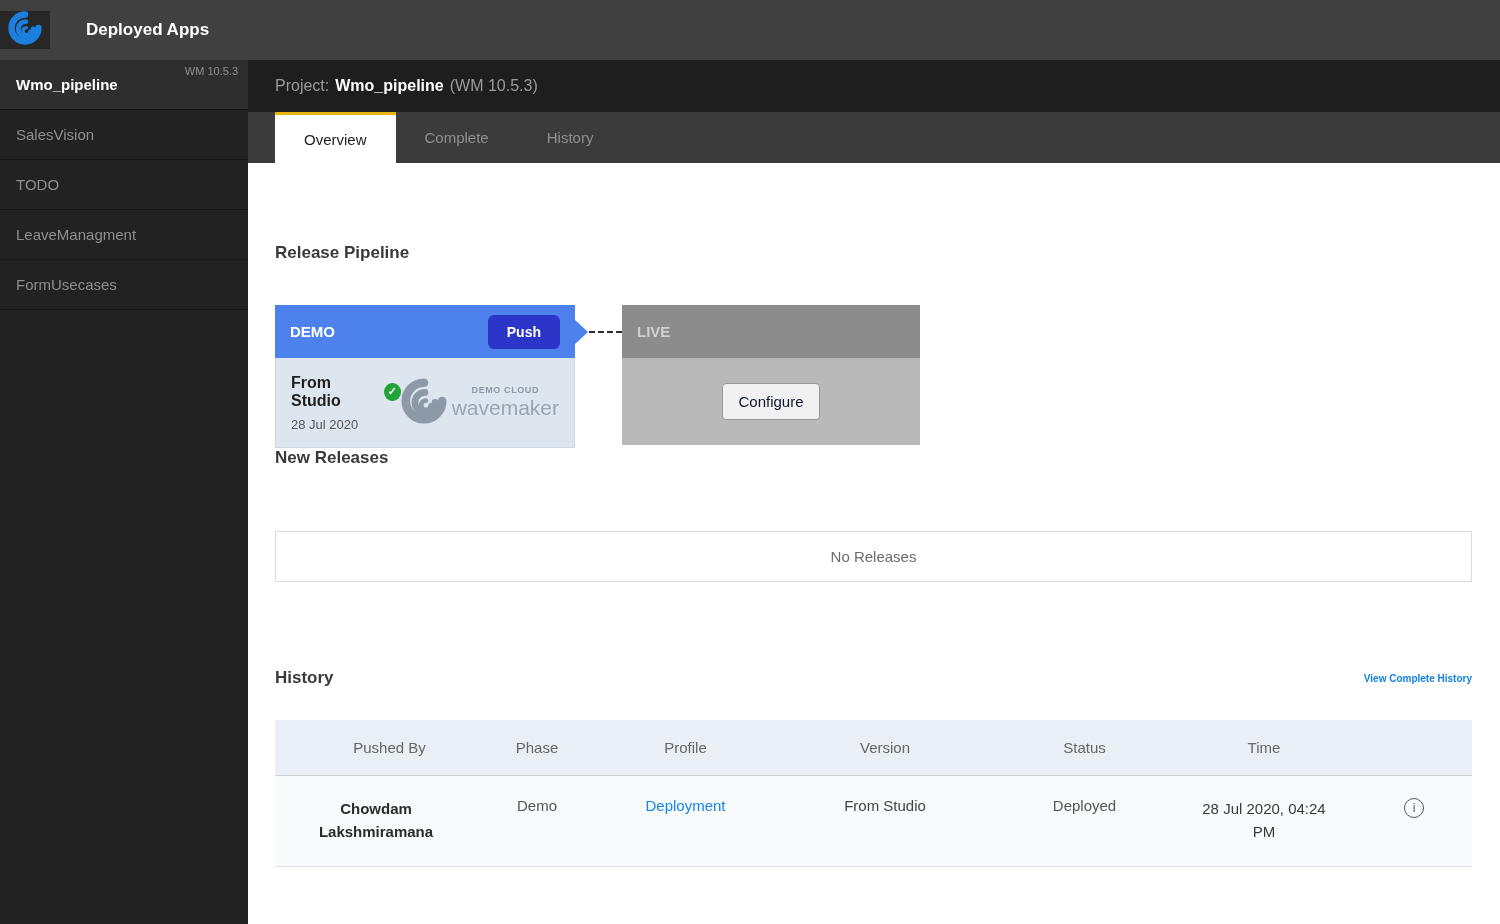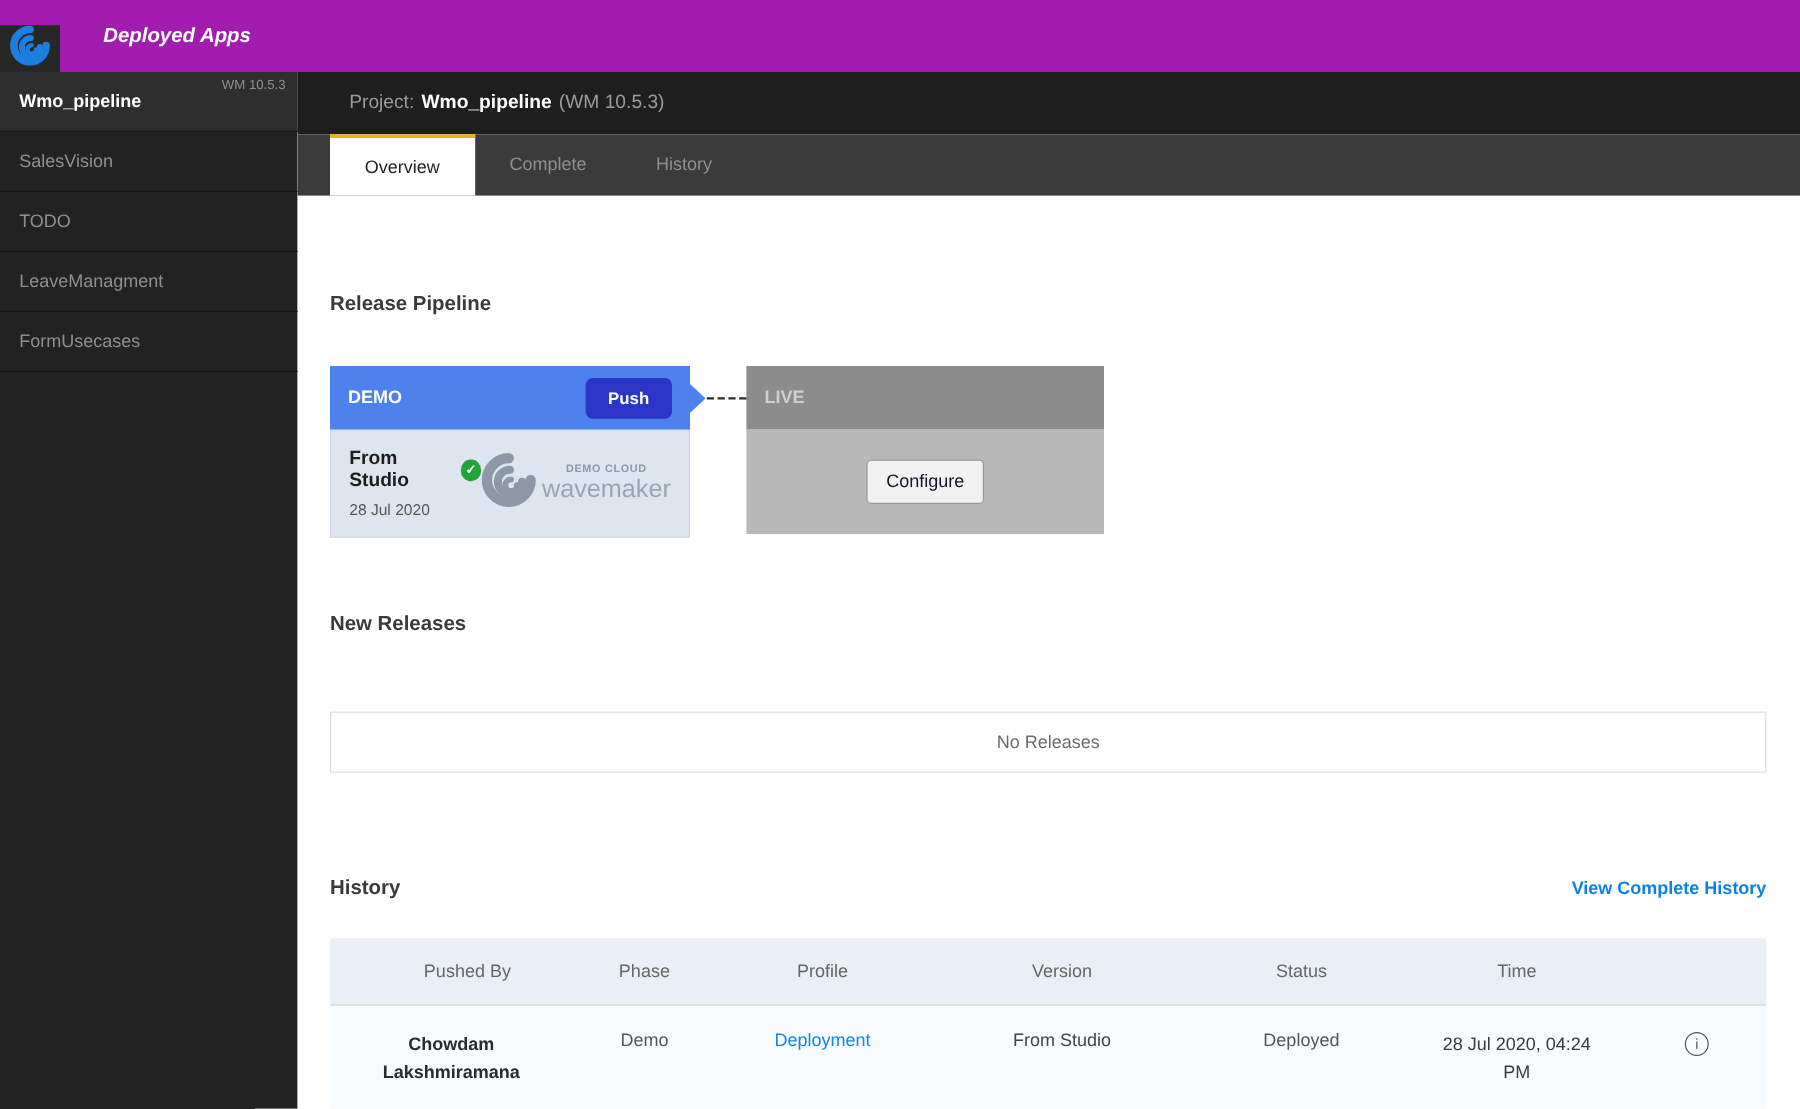--- a/index.html
+++ b/index.html
@@ -1,38 +1,38 @@
 <!DOCTYPE html>
 <html><head>
 <meta charset="utf-8">
 <style>
   * { margin:0; padding:0; box-sizing:border-box; }
   html,body { width:1500px; height:924px; }
   body { font-family:"Liberation Sans", sans-serif; background:#fff; overflow:hidden; }
   .screen { width:1500px; height:924px; display:flex; flex-direction:column; }
 
   
-  .topbar { height:60px; background:#a21caf; display:flex; align-items:flex-end; flex:0 0 60px;font-style:italic; }
+  .topbar { height:60px; background:#404040; display:flex; align-items:center; flex:0 0 60px; }
   .logo-box { width:50px; background:#272727; display:flex; align-items:center; justify-content:center; }
   .topbar-title { color:#ffffff; font-size:17px; font-weight:700; line-height:60px; margin-left:36px; }
 
   
   .app-body { flex:1; display:flex; min-height:0; }
 
   
   .sidebar { width:248px; background:#222222; flex:0 0 248px; }
   .sidebar-item { height:50px; border-bottom:1px solid #161616; display:flex; align-items:center;
                   padding:0 16px; color:#8f8f8f; font-size:15px; cursor:pointer; position:relative; }
   .sidebar-item.selected { background:#2e2e2e; color:#ffffff; font-weight:700; }
   .sidebar-version { position:absolute; top:5px; right:10px; font-size:11px; color:#8f8f8f; font-weight:400; }
 
   
   .main { flex:1; display:flex; flex-direction:column; background:#ffffff; min-width:0; }
   .project-header { height:52px; background:#1e1e1e; display:flex; align-items:center;
-                    padding-left:43px; font-size:16px; flex:0 0 52px; }
+                    padding-left:27px; font-size:16px; flex:0 0 52px; }
   .project-prefix, .project-version { color:#9b9b9b; }
   .project-name { color:#ffffff; font-weight:700; margin:0 6px 0 6px; }
 
   .tab-bar { height:51px; background:#3b3b3b; display:flex; padding-left:27px; flex:0 0 51px; }
   .tab { padding:0 29px; font-size:15px; color:#8f8f8f; display:flex; align-items:center; cursor:pointer; }
   .tab.active { background:#ffffff; color:#1e1e1e; border-top:3px solid #eab308; }
 
   .content { flex:1; padding:0 28px 0 27px; overflow:hidden; }
   .section-heading { font-size:17px; font-weight:700; color:#3a3a3a; }
   .h-pipeline { margin-top:80px; }
@@ -63,27 +63,27 @@
   .connector-dash { margin-left:14px; flex:1; border-top:2px dashed #2b2b2b; }
 
   .stage-card.live { width:298px; }
   .live-header { height:53px; background:#8c8c8c; display:flex; align-items:center; padding:0 15px;
                  color:#cfcfcf; font-weight:700; font-size:15px; }
   .live-body { height:87px; background:#b9b9b9; display:flex; align-items:center; justify-content:center; }
   .configure-btn { background:#f1f1f1; border:1px solid #9a9a9a; border-radius:4px; padding:9px 15px;
                    font-size:15px; color:#0f172a; cursor:pointer; font-family:"Liberation Sans", sans-serif; }
 
   
-  .h-new-releases { margin-top:62px; }
+  .h-new-releases { }
   .no-releases-box { margin-top:63px; height:51px; border:1px solid #dcdcdc; display:flex;
                      align-items:center; justify-content:center; color:#6b6b6b; font-size:15px; }
 
   
   .history-heading-row { margin-top:86px; display:flex; justify-content:space-between; align-items:center; }
-  .view-history-link { color:#1080e8; font-weight:700; font-size:15px; text-decoration:none; cursor:pointer; }
+  .view-history-link { color:#1080e8; font-weight:700; font-size:10px; text-decoration:none; cursor:pointer; }
 
   .history-table { margin-top:32px; border-bottom:1px solid #e0e0e0; }
   .t-head, .t-row { display:grid; grid-template-columns:197px 98px 199px 200px 199px 160px 1fr;
                     padding-left:28px; font-size:15px;text-align:center; }
   .t-head { background:#e9eff4; height:55px; align-items:center; color:#666; }
   .t-row { background:#f8fbfd; border-top:1px solid #cfcfcf; padding-top:21px; padding-bottom:22px;
            align-items:start; color:#555; }
   .t-cell { padding-right:24px; }
   .cell-pushed-by { font-weight:700; color:#2b2b2b; max-width:170px; line-height:1.55; }
   .cell-profile { color:#1584e8; cursor:pointer; }

